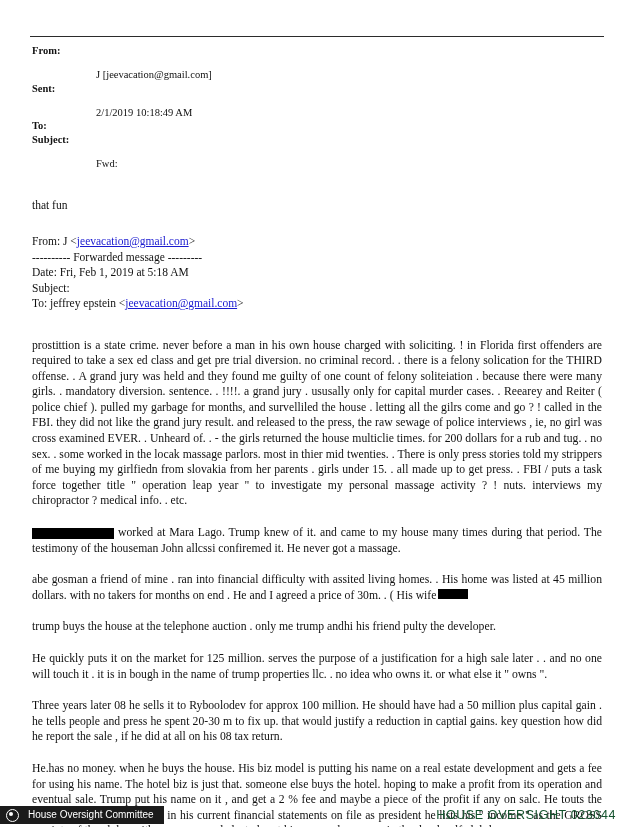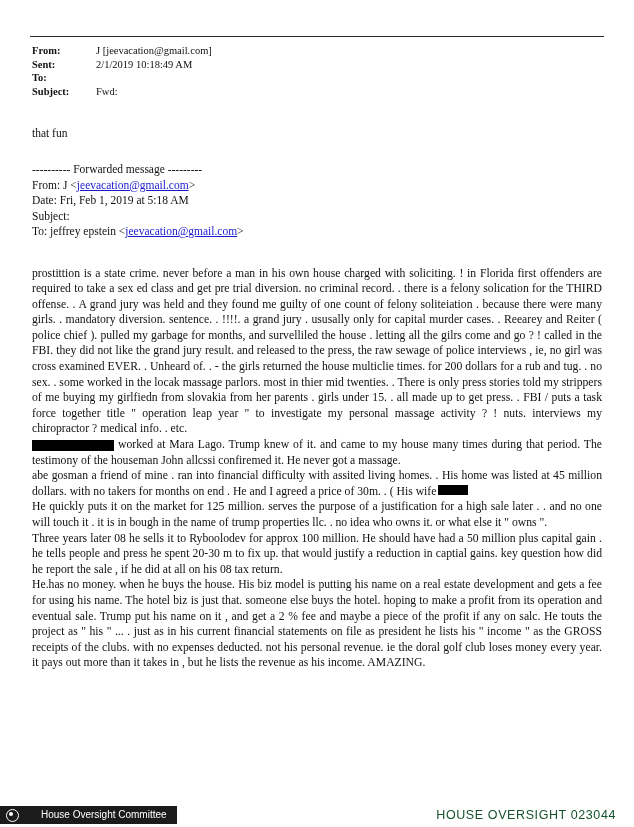--- a/index.html
+++ b/index.html
@@ -50,20 +50,21 @@
   }
   .hdr-label {
     width: 64px;
     font-weight: bold;
     flex: 0 0 64px;
   }
   .hdr-value {
     position: relative;
     display: flex;
     align-items: center;
+    margin-top: 24px;
   }
   .redact {
     display: inline-block;
     background: #000000;
     height: 10px;
     vertical-align: middle;
   }
   .redact-to {
     width: 148px;
     margin-left: 3px;
@@ -90,21 +91,21 @@
 
   .body-text {
     margin-top: 26px;
     margin-left: 2px;
     width: 570px;
     font-size: 11.7px;
     line-height: 15.6px;
     text-align: justify;
   }
   .para { margin: 0; }
-  .para + .para { margin-top: 0px; }
+  .para + .para { margin-top: 16px; }
   .gap { margin-top: 12px; }
 
   .redact-inline {
     display: inline-block;
     background: #000000;
     height: 11px;
     width: 82px;
     vertical-align: text-bottom;
     margin-right: 4px;
   }
@@ -124,21 +125,21 @@
     top: 806px;
     height: 18px;
     background: #1b1b1b;
     color: #ffffff;
     font-family: "Liberation Sans", sans-serif;
     font-size: 10px;
     line-height: 18px;
     padding: 0 10px 0 6px;
     display: flex;
     align-items: center;
-    gap: 22px;
+    gap: 9px;
   }
   .footer-seal {
     display: inline-block;
     width: 11px;
     height: 11px;
     border-radius: 50%;
     border: 1.3px solid #ffffff;
     position: relative;
   }
   .footer-seal::after {
@@ -183,35 +184,36 @@
       </div>
       <div class="hdr-row">
         <span class="hdr-label">Subject:</span>
         <span class="hdr-value">Fwd:</span>
       </div>
     </div>
 
     <div class="have-fun">that fun</div>
 
     <div class="fwd-block">
+      <div><span>From: J &lt;</span><span class="maillink">jeevacation@gmail.com</span><span>&gt;</span></div>
       <div>---------- Forwarded message ---------</div>
-      <div><span>From: J &lt;</span><span class="maillink">jeevacation@gmail.com</span><span>&gt;</span></div>
       <div>Date: Fri, Feb 1, 2019 at 5:18 AM</div>
       <div>Subject:</div>
       <div><span>To: jeffrey epstein &lt;</span><span class="maillink">jeevacation@gmail.com</span><span>&gt;</span></div>
     </div>
 
     <div class="body-text">
 
       <p class="para">prostittion  is a state crime.    never before  a man in his own house charged with soliciting. !    in Florida  first offenders  are  required to take a sex ed class and get pre trial diversion.   no criminal record. .   there is a felony solication for the THIRD offense. .   A grand jury was held  and they found me guilty of one count of felony soliteiation .  because there were many girls. .   mandatory  diversion.  sentence. . !!!!.   a grand jury .  ususally only for capital murder cases. .   Reearey and Reiter ( police chief ).  pulled my garbage for months, and survelliled the house .  letting all the gilrs come and go ? !   called in the FBI.   they did not like the grand jury result.  and released to the press,  the raw sewage of police interviews ,  ie, no girl was cross examined EVER. .  Unheard of.  .  -   the girls  returned the house multiclie times.    for 200 dollars for a rub and tug. .  no sex. .   some worked in the locak massage parlors.  most in thier mid twenties. .    There is  only press stories told my strippers of me buying my girlfiedn from slovakia from her parents .  girls under 15. .  all made up to get press. .   FBI /  puts a task force together  title " operation leap year " to investigate my  personal massage activity ? !   nuts.    interviews my chiropractor ?   medical info. . etc.</p>
 
       <p class="para gap"><span class="redact-inline"></span><span>worked at Mara Lago.   Trump knew of it. and came to my house many times during that period.    The testimony of the houseman John allcssi  confiremed it.    He never got  a massage.</span></p>
 
       <p class="para gap"><span>abe gosman  a friend of mine .  ran into financial difficulty with assited living homes. .   His home was listed at 45 million dollars. with no takers for months on end .  He and I agreed a price of 30m. .  ( His wife</span><span class="redact-wife"></span></p>
 
+      <p class="para">trump buys the house at the telephone auction .    only me trump andhi his friend pulty  the developer.</p>
 
       <p class="para">He quickly puts it on the market for 125 million.     serves the purpose of a justification for a high sale later  . .  and no one will touch it .    it is in bough in the name of trump properties llc. .   no idea who owns it. or what else it " owns ".</p>
 
       <p class="para">Three years later  08 he sells it to Ryboolodev for approx 100 million.    He should have had  a 50 million plus capital gain .   he tells people and press he spent 20-30 m to fix up.   that would justify a reduction in captial gains.    key question   how did he report the sale , if he did at all on his 08 tax return.</p>
 
       <p class="para">He.has no money. when he buys the house.    His biz model is putting his name on a real estate development and gets a fee for using his name.     The hotel biz is just that.   someone else buys the hotel.  hoping to make a profit from its operation and eventual sale.    Trump put his name on it , and get a 2 % fee and maybe a piece of the profit if any on salc.   He touts the project  as " his " ... .  just as in his current financial statements  on file as president  he lists his " income "  as the GROSS receipts  of the clubs.   with no expenses deducted. not his personal revenue.   ie the doral golf club loses money every year.   it pays out more than it takes in , but he lists the revenue as his income.   AMAZING.</p>
 
     </div>
   </div>
 

